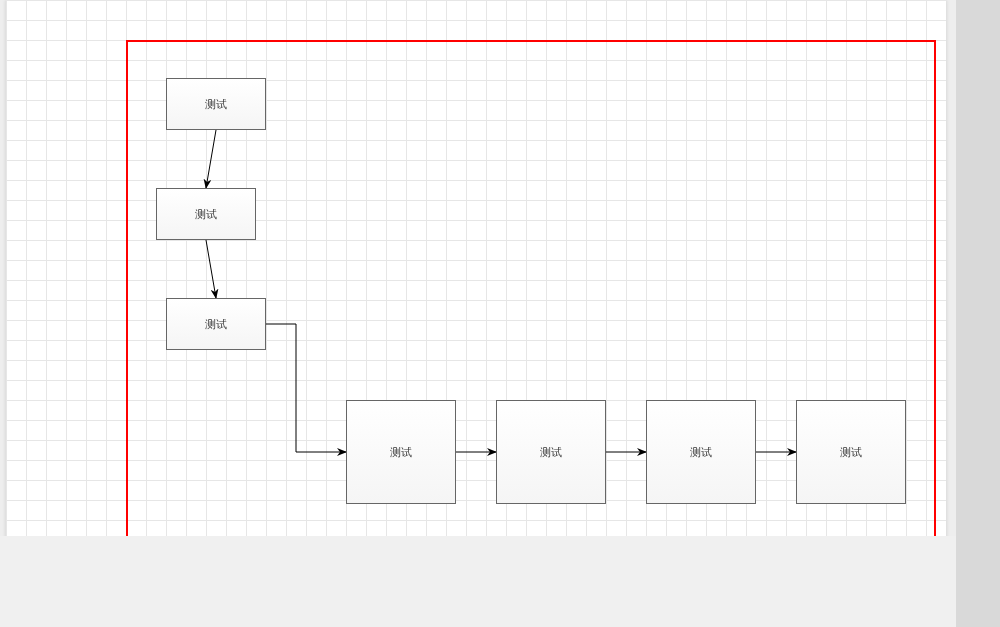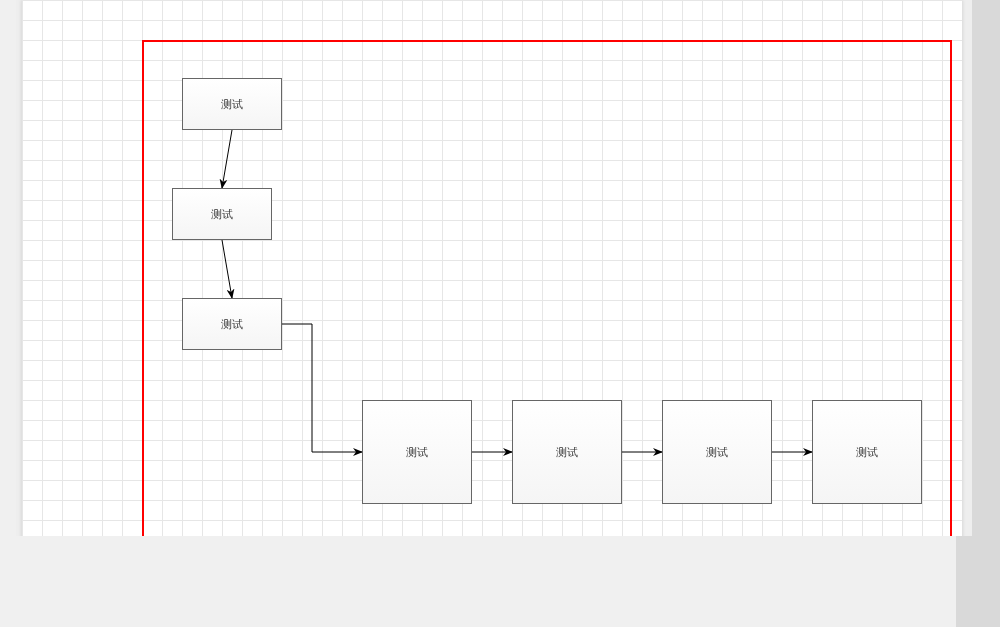--- a/index.html
+++ b/index.html
@@ -19,21 +19,21 @@
     right: 0;
     width: 44px;
     height: 627px;
     background: #d9d9d9;
   }
 
   
   .canvas-wrap {
     position: absolute;
     top: 0;
-    left: 16px;
+    left: 0;
     width: 956px;   
     height: 536px;
     background: #eeeeee;
     overflow: hidden;
   }
 
   .paper {
     position: absolute;
     left: 6px;
     top: 0;

